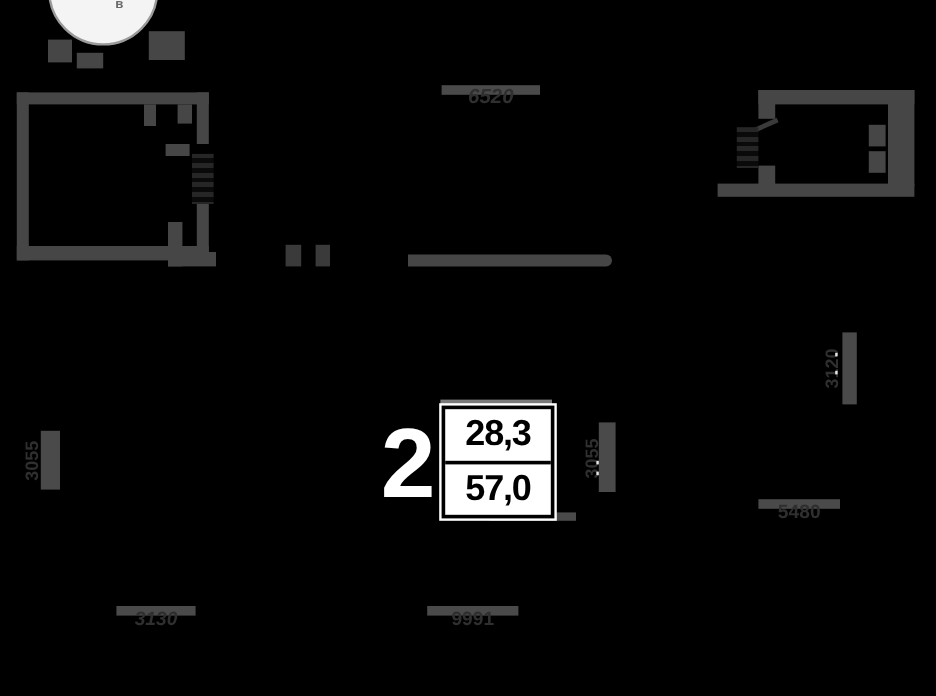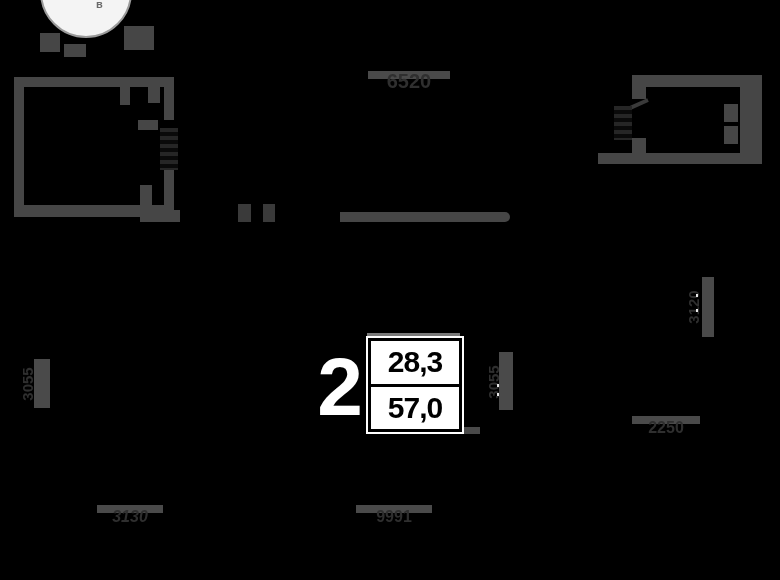--- a/index.html
+++ b/index.html
@@ -83,30 +83,30 @@
   <div class="radiator" style="left:614px;top:106px;width:18px;height:34px;"></div>
   <div class="wall" style="left:724px;top:104px;width:14px;height:18px;"></div>
   <div class="wall" style="left:724px;top:126px;width:14px;height:18px;"></div>
   <div class="wall" style="left:744px;top:140px;width:16px;height:13px;"></div>
   <div class="wall" style="left:598px;top:153px;width:164px;height:11px;"></div>
 
   <div class="bar" style="left:367px;top:333px;width:93px;height:6px;background:#7a7a7a;"></div>
   <div class="bar" style="left:408px;top:427px;width:72px;height:7px;"></div>
 
   <div class="bar" style="left:368px;top:71px;width:82px;height:8px;"></div>
-  <div class="dim" style="left:364px;top:72px;width:90px;font-size:20px;">6520</div>
+  <div class="dim" style="left:364px;top:72px;width:90px;font-size:17px;font-style:italic;">6520</div>
 
   <div class="bar" style="left:97px;top:505px;width:66px;height:8px;"></div>
   <div class="dim" style="left:95px;top:508px;width:70px;font-style:italic;">3130</div>
 
   <div class="bar" style="left:356px;top:505px;width:76px;height:8px;"></div>
   <div class="dim" style="left:354px;top:508px;width:80px;">9991</div>
 
   <div class="bar" style="left:632px;top:416px;width:68px;height:8px;"></div>
-  <div class="dim" style="left:630px;top:419px;width:72px;">2250</div>
+  <div class="dim" style="left:630px;top:419px;width:72px;">5480</div>
 
   <div class="bar" style="left:34px;top:359px;width:16px;height:49px;"></div>
   <div class="vdim" style="left:0px;top:376px;">3055</div>
 
   <div class="bar" style="left:499px;top:352px;width:14px;height:58px;"></div>
   <div class="vdim" style="left:466px;top:374px;">3055</div>
   <div class="dot" style="left:497px;top:384px;"></div>
   <div class="dot" style="left:497px;top:393px;"></div>
 
   <div class="bar" style="left:702px;top:277px;width:12px;height:60px;"></div>

